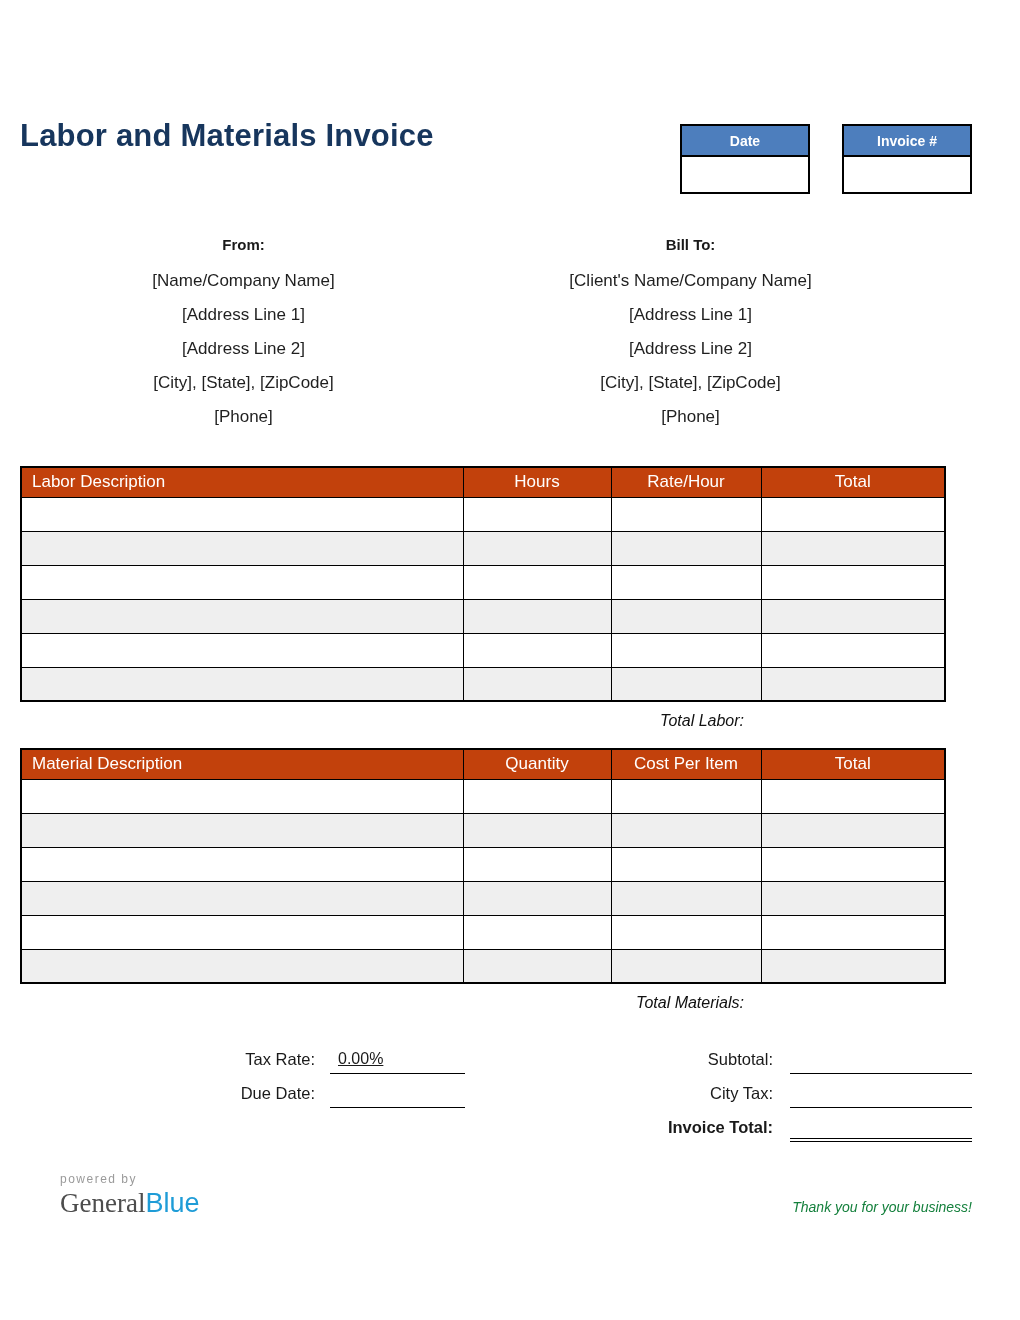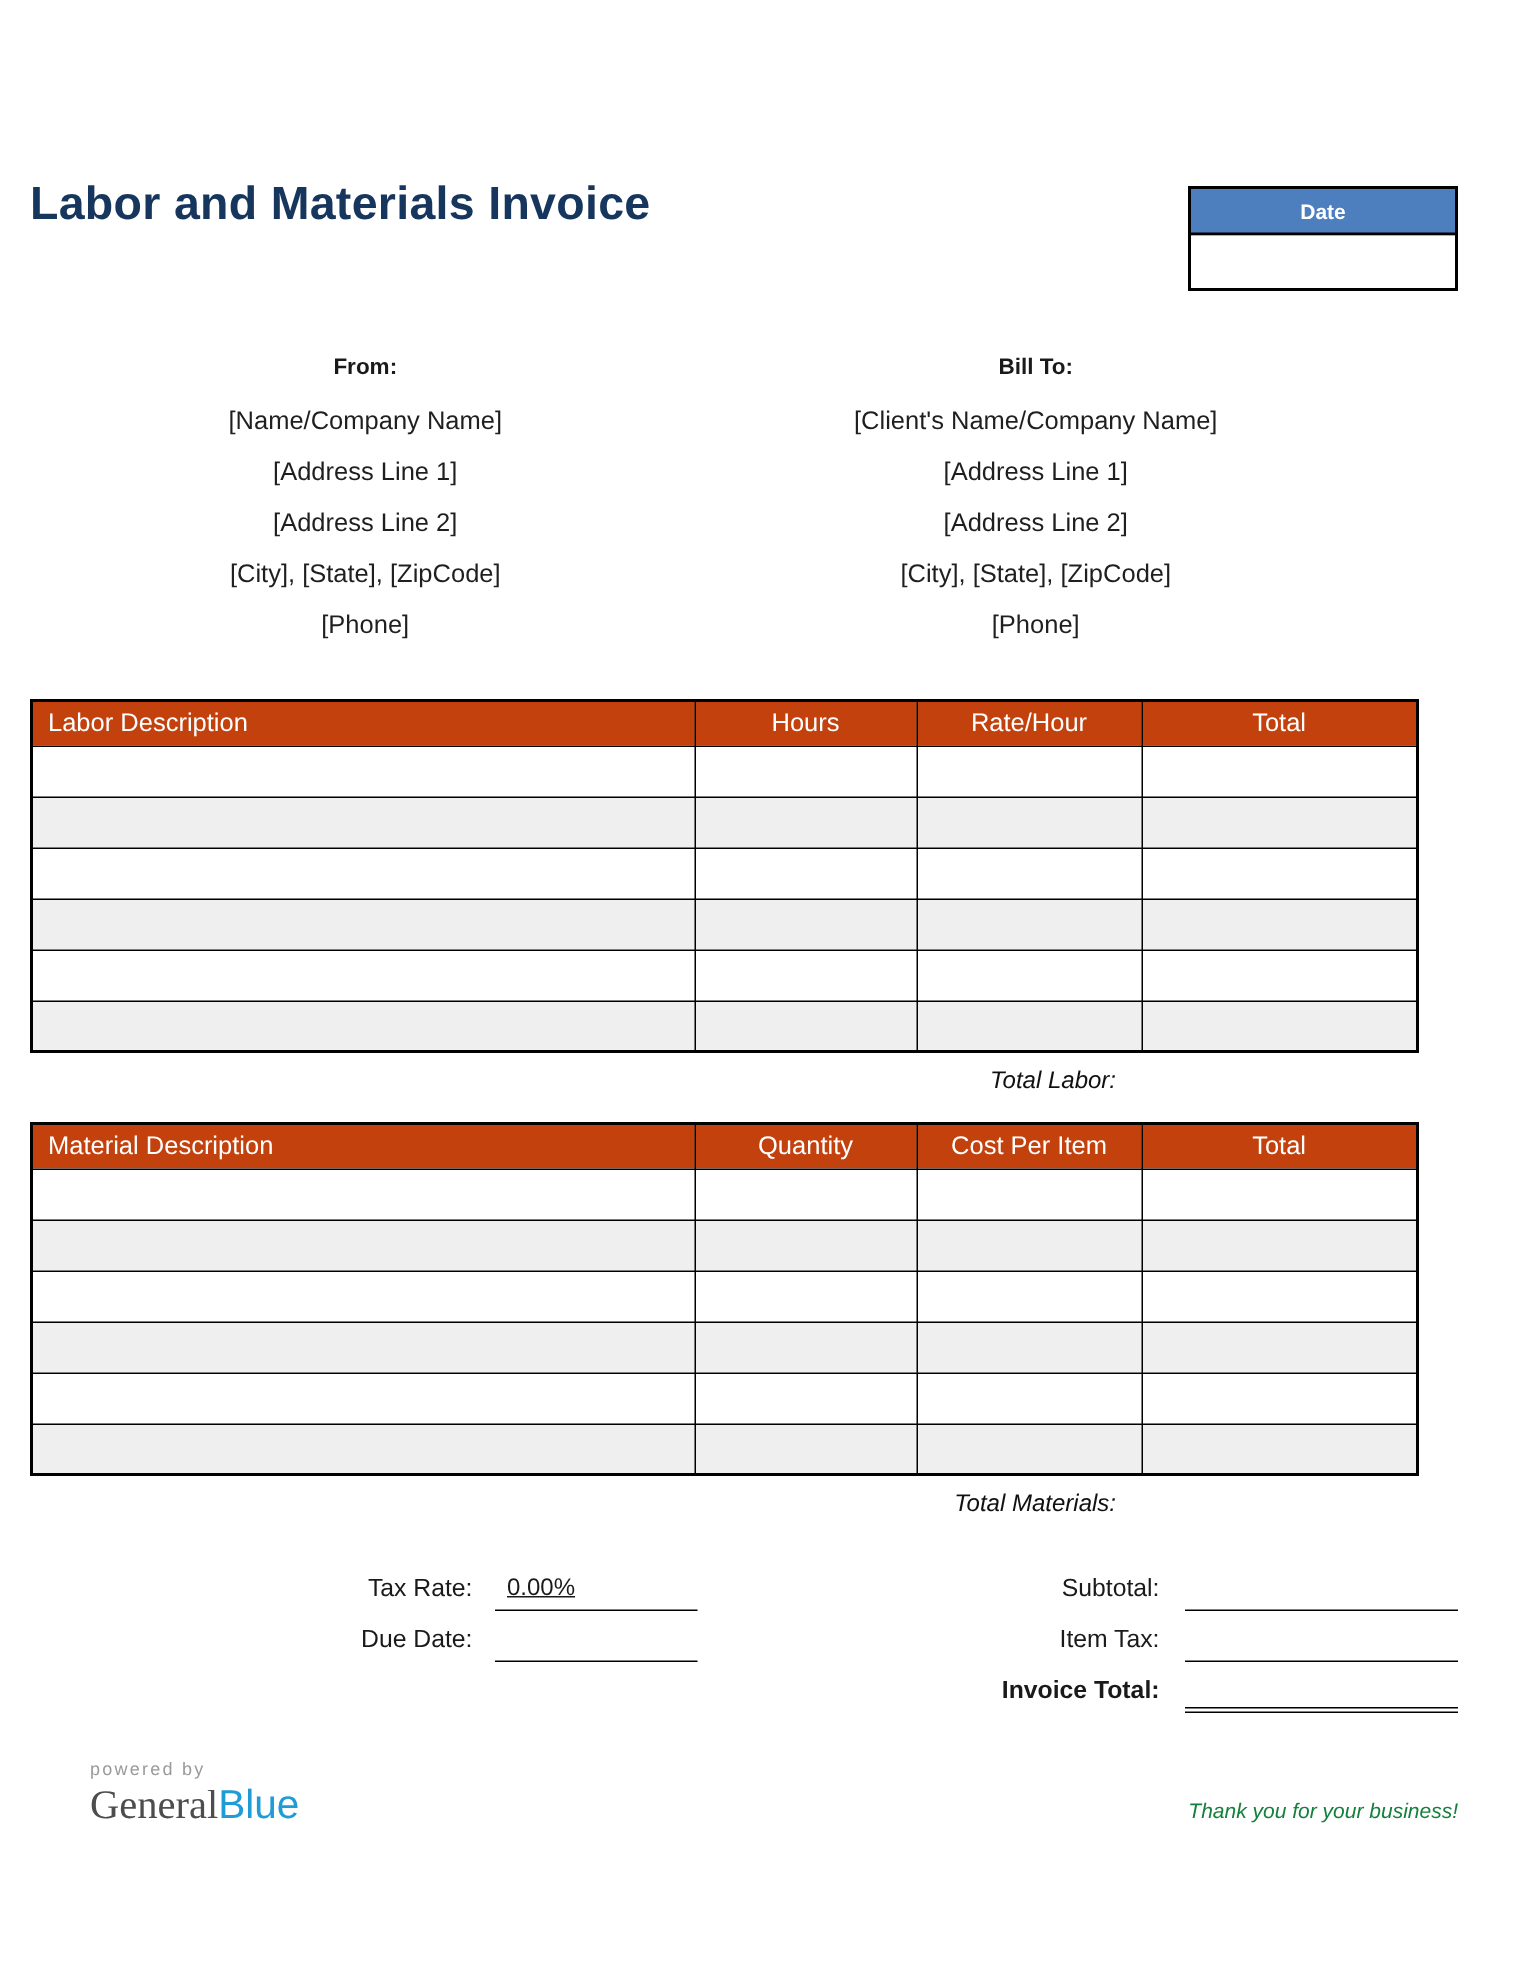--- a/index.html
+++ b/index.html
@@ -11,21 +11,21 @@
   }
   .content { padding:112px 48px 0 20px; }
 
   
   .header-row { display:flex; justify-content:space-between; align-items:flex-start; }
   .page-title {
     font-size:31px; font-weight:bold; color:#17365d;
     letter-spacing:0.2px; padding-top:6px;
   }
   .hdr-boxes { display:flex; gap:32px; margin-top:12px; }
-  .hdr-box { width:180px; border:2px solid #000; }
+  .hdr-box { width:130px; border:2px solid #000; }
   .hdr-box-title {
     background:#4d7ebd; color:#ffffff; text-align:center;
     font-size:14px; font-weight:bold; padding:7px 0 6px 0;
     border-bottom:2px solid #000;
   }
   .hdr-box-cell { height:35px; background:#ffffff; }
 
   
   .addresses { display:flex; margin-top:42px;text-align:center; }
   .addr-col { width:447px; }
@@ -80,20 +80,24 @@
 </head>
 <body>
 
 <div class="content">
 
   <div class="header-row">
     <div class="page-title">Labor and Materials Invoice</div>
     <div class="hdr-boxes">
       <div class="hdr-box">
         <div class="hdr-box-title">Date</div>
+        <div class="hdr-box-cell"></div>
+      </div>
+      <div class="hdr-box">
+        <div class="hdr-box-title">Invoice #</div>
         <div class="hdr-box-cell"></div>
       </div>
     </div>
   </div>
 
   <div class="addresses">
     <div class="addr-col">
       <div class="addr-label">From:</div>
       <div class="addr-line">[Name/Company Name]</div>
       <div class="addr-line">[Address Line 1]</div>
@@ -233,21 +237,21 @@
         <div class="sum-label">Due Date:</div>
         <div class="sum-field left-f"></div>
       </div>
     </div>
     <div class="sum-col-right">
       <div class="sum-row">
         <div class="sum-label">Subtotal:</div>
         <div class="sum-field right-f"></div>
       </div>
       <div class="sum-row">
-        <div class="sum-label">Item Tax:</div>
+        <div class="sum-label">City Tax:</div>
         <div class="sum-field right-f"></div>
       </div>
       <div class="sum-row">
         <div class="sum-label bold">Invoice Total:</div>
         <div class="sum-field right-f dbl"></div>
       </div>
     </div>
   </div>
 
 </div>

